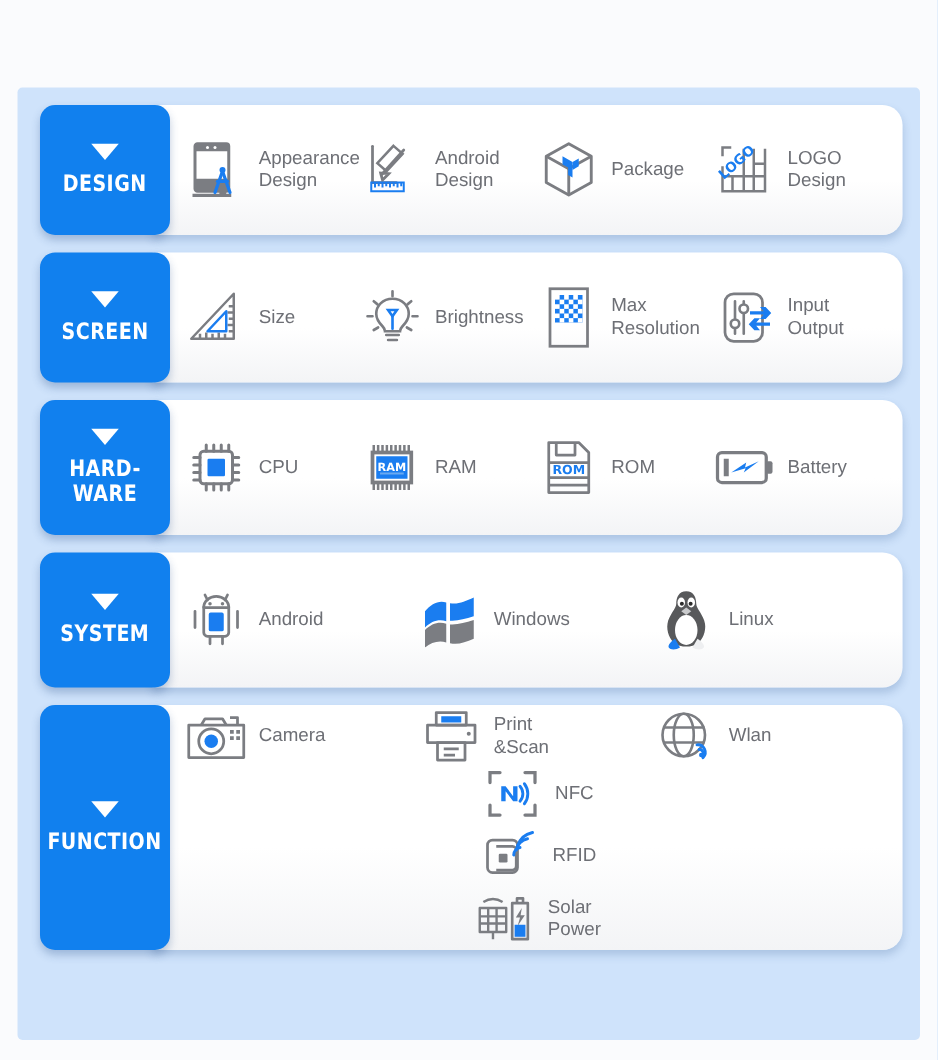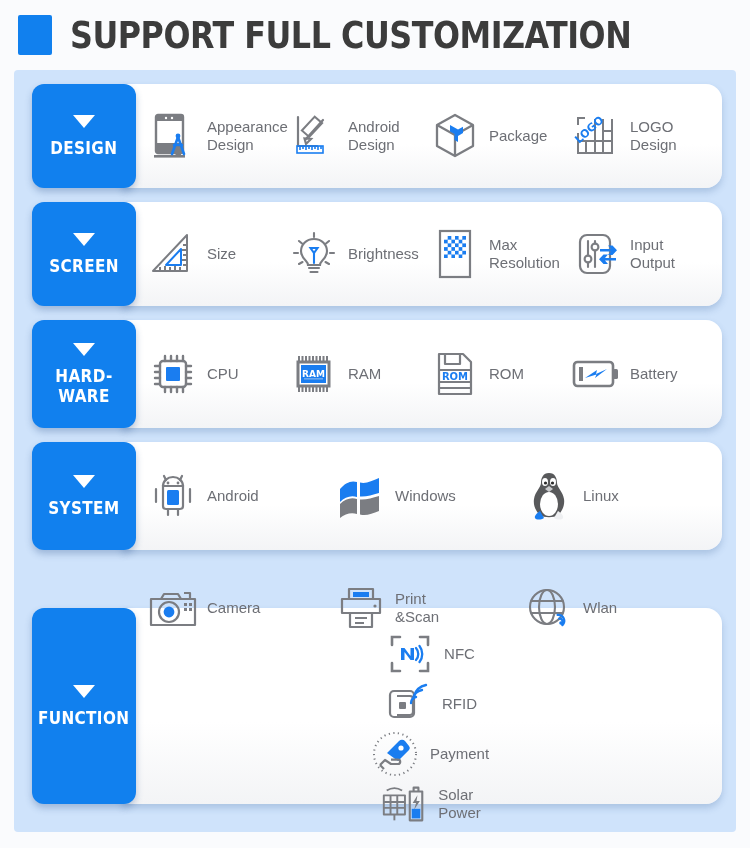--- a/index.html
+++ b/index.html
@@ -96,37 +96,33 @@
     font-size:15px;line-height:18px;color:#6d6f75;
     font-family:"Liberation Sans","DejaVu Sans",sans-serif;
     white-space:pre-line;
   }
 
   
   .row-design  .row-tab,.row-design  .row-panel{height:104px;}
   .row-screen  .row-tab,.row-screen  .row-panel{height:104px;}
   .row-hardware .row-tab,.row-hardware .row-panel{height:108px;}
   .row-system  .row-tab,.row-system  .row-panel{height:108px;}
-  .row-function .row-tab,.row-function .row-panel{height:196px;margin-top:44px;}
+  .row-function .row-tab,.row-function .row-panel{height:196px;}
 
   
   .g{stroke:#7b7d82;}
   .gf{fill:#7b7d82;}
   .b{stroke:#1a7df0;}
   .bf{fill:#1a7df0;}
 </style>
 </head>
 <body>
 
 <div class="page">
 
-  <div class="header">
-    <div class="header-marker"></div>
-    <div class="header-title">SUPPORT FULL CUSTOMIZATION</div>
-  </div>
 
   <div class="board"></div>
 
   <div class="rows">
 
     <div class="row row-design">
       <div class="row-tab">
         <div class="caret"></div>
         <div class="tab-label">DESIGN</div>
       </div>
@@ -545,36 +541,20 @@
                 <g class="b" stroke-width="2.4" fill="none" stroke-linecap="round">
                   <path d="M27 22 a6 6 0 0 1 5 -6"></path>
                   <path d="M28 17 a11 11 0 0 1 9 -9" transform="translate(1,1)"></path>
                   <path d="M31 13 a16 16 0 0 1 12 -11" transform="translate(-1,2)"></path>
                 </g>
               </svg>
             </span>
             <span class="flabel">RFID</span>
           </div>
 
-          <div class="feature">
-            <span class="ico">
-              <svg width="50" height="50" viewBox="0 0 50 50">
-                <circle cx="24" cy="25" r="21" fill="none" class="g" stroke-width="2" stroke-dasharray="1.2 3.4"></circle>
-                <g class="bf" stroke="none">
-                  <path d="M16 24 L28 12 a4 4 0 0 1 6 0 l4 5 a3 3 0 0 1 0 4 L27 32 z"></path>
-                </g>
-                <circle cx="30" cy="19" r="2.6" fill="#ffffff"></circle>
-                <g class="g" stroke-width="2.2" fill="none" stroke-linejoin="round">
-                  <path d="M9 36 l5 -5 6 4 h7 a2.2 2.2 0 0 0 0 -4.4 h-7"></path>
-                  <path d="M13 40 l-4 -4"></path>
-                </g>
-              </svg>
-            </span>
-            <span class="flabel">Payment</span>
-          </div>
 
           <div class="feature">
             <span class="ico">
               <svg width="52" height="46" viewBox="0 0 52 46">
                 <g class="g" stroke-width="2" fill="none" stroke-linejoin="round">
                   <path d="M5 14 h22 v20 H5 z"></path>
                   <path d="M8 9 q8 -5 16 0"></path>
                   <path d="M5 21 h22 M5 27 h22 M12 14 v20 M19 14 v20"></path>
                   <path d="M16 34 v6"></path>
                 </g>

